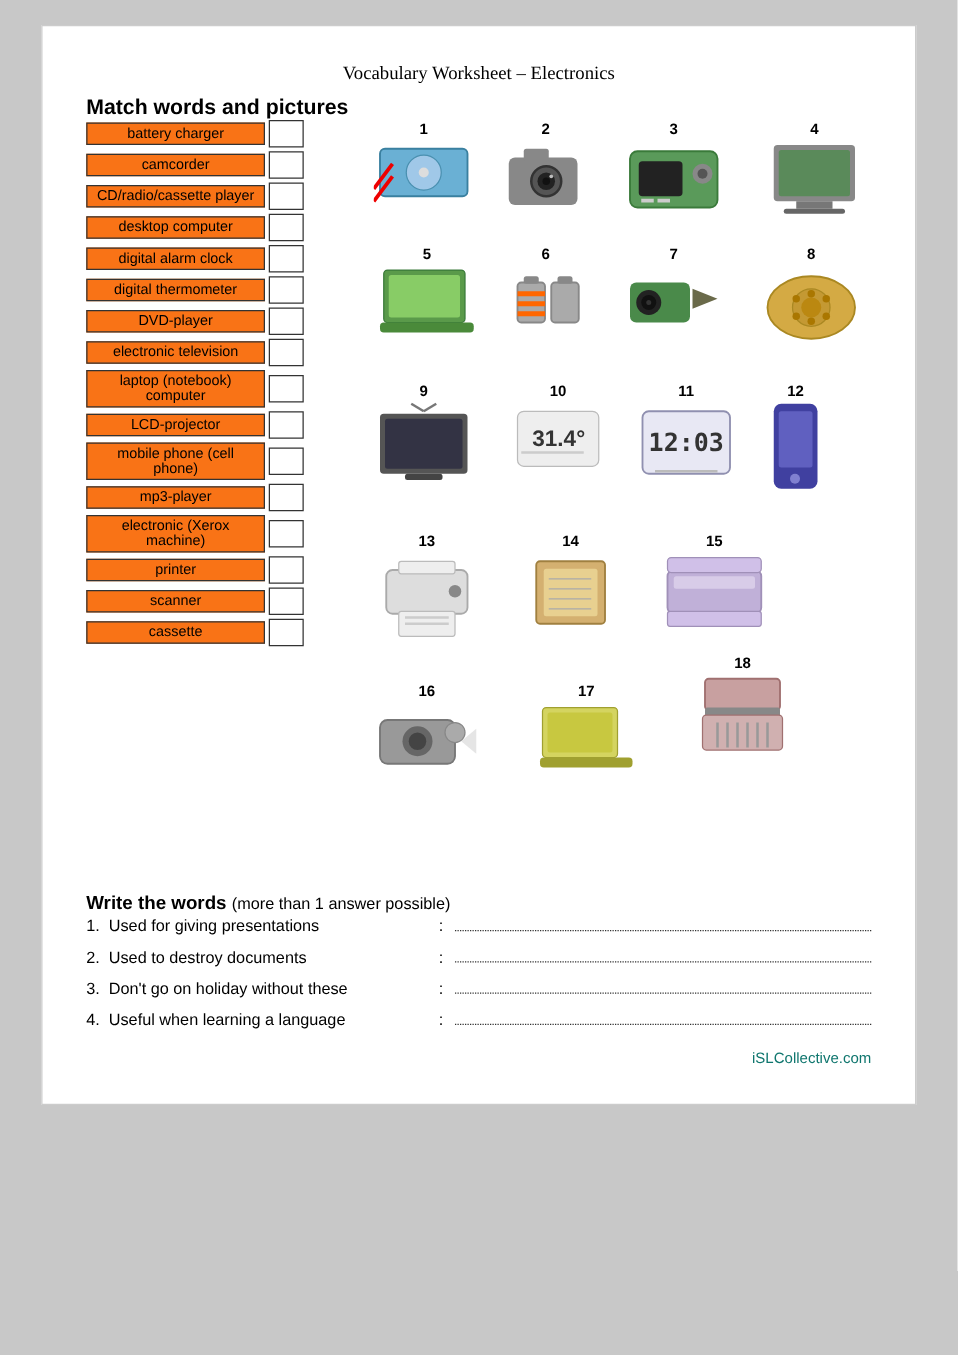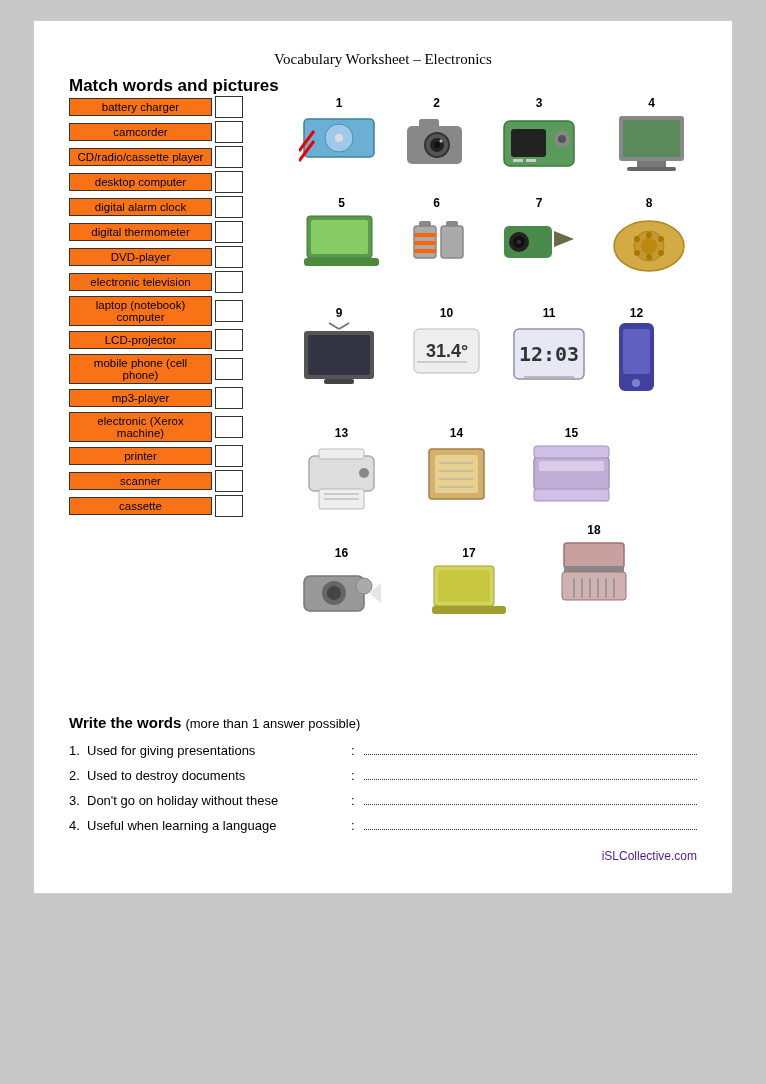--- a/index.html
+++ b/index.html
@@ -75,21 +75,20 @@
       margin-bottom: 1px;
     }
 
     .write-section {
       margin-top: 18px;
       border-top: none;
     }
     .write-title {
       font-size: 15px;
       font-weight: bold;
-      margin-bottom: 10px;
     }
     .write-title span {
       font-weight: normal;
       font-size: 13px;
     }
     .write-item {
       display: flex;
       align-items: baseline;
       margin-bottom: 8px;
       font-size: 13px;
@@ -107,21 +106,21 @@
       border-bottom: 1px dotted #333;
       margin-left: 5px;
       height: 14px;
     }
     .colon {
       margin: 0 4px;
     }
     .footer {
       text-align: right;
       font-size: 12px;
-      color: #4c1d95;
+      color: #0f766e;
       margin-top: 16px;
     }
     
     .p1  { left: 0px;   top: 0px; }
     .p2  { left: 100px; top: 0px; }
     .p3  { left: 200px; top: 0px; }
     .p4  { left: 310px; top: 0px; }
     .p5  { left: 0px;   top: 100px; }
     .p6  { left: 100px; top: 100px; }
     .p7  { left: 200px; top: 100px; }

